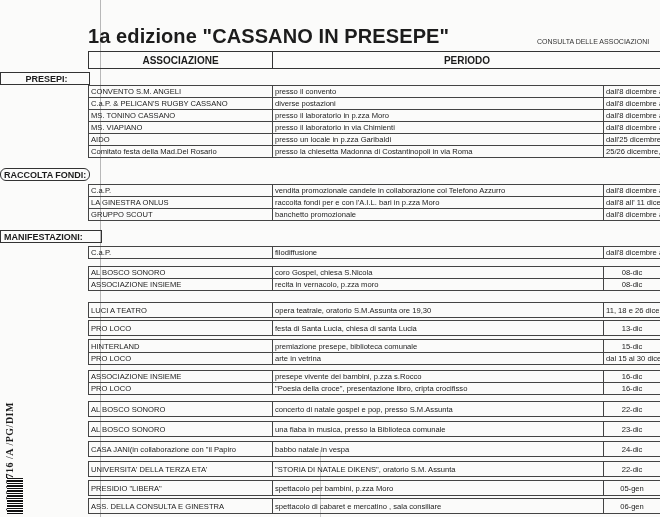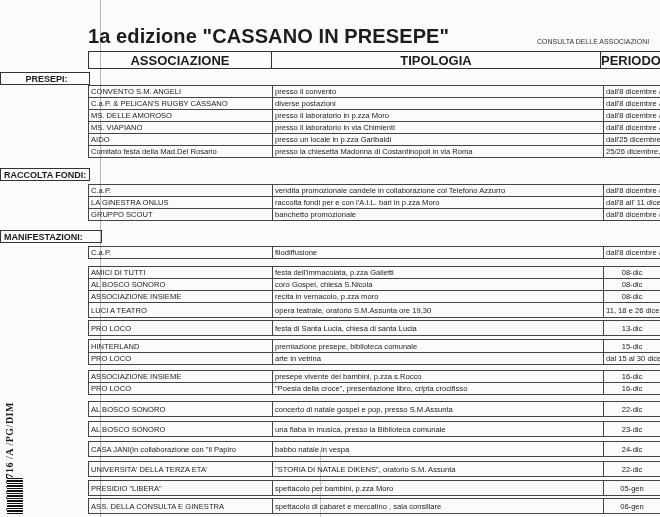--- a/index.html
+++ b/index.html
@@ -7,21 +7,21 @@
     width: 660px; height: 517px; position: relative; overflow: hidden;
     background: #fbfbfa; color: #1c1c1c;
     font-family: "Liberation Sans", "DejaVu Sans", sans-serif;
   }
   .abs { position: absolute; }
   .title { left: 88px; top: 25px; font-size: 20px; font-weight: bold; letter-spacing: 0.1px; }
   .subtitle { left: 537px; top: 38px; font-size: 7px; color: #333; }
   .scan-line { left: 100px; top: 0; width: 1px; height: 517px; background: #b8b8b8; }
   .scan-line2 { left: 320px; top: 450px; width: 1px; height: 67px; background: #c9c9c9; }
 
-  .header { left: 88px; top: 51px; width: 572px; height: 16px; border: 1px solid #333; border-right: none; display: flex; font-size: 13px; font-weight: bold; }
+  .header { left: 88px; top: 51px; width: 572px; height: 16px; border: 1px solid #333; border-right: none; display: flex; font-size: 10px; font-weight: bold; }
   .header div { display: flex; align-items: center; justify-content: center; border-right: 1px solid #333; }
   .h-assoc { width: 183px; }
   .h-tip { width: 330px; }
   .h-per { flex: 1; border-right: none !important; }
 
   .section { left: 0; height: 13px; border: 1px solid #333; font-size: 9px; font-weight: bold; padding-left: 3px; line-height: 13px; box-sizing: border-box; }
 
   .tbl { left: 88px; width: 572px; border-collapse: collapse; font-size: 7.6px; position: absolute; table-layout: fixed; }
   .tbl td { border: 1px solid #444; height: 11px; padding: 0 2px; white-space: nowrap; overflow: hidden; line-height: 11px; }
   .tbl td.c1 { width: 179px; }
@@ -37,39 +37,38 @@
 <body>
 
 <div class="abs scan-line"></div>
 <div class="abs scan-line2"></div>
 
 <div class="abs title">1a edizione "CASSANO IN PRESEPE"</div>
 <div class="abs subtitle">CONSULTA DELLE ASSOCIAZIONI</div>
 
 <div class="abs header">
   <div class="h-assoc">ASSOCIAZIONE</div>
-  <div class="h-tip">TIPOLOGIA</div>
   <div class="h-per">PERIODO</div>
 </div>
 
 <div class="abs section" style="top:72px;width:90px;text-align:center;">PRESEPI:</div>
 <table class="tbl" style="top:85px;">
   <tbody>
     <tr>
         <td class="c1">CONVENTO S.M. ANGELI</td>
         <td class="c2">presso il convento</td>
         <td class="c3">dall'8 dicembre  al 6 gennaio</td>
       </tr>
     <tr>
         <td class="c1">C.a.P. &amp; PELICAN'S RUGBY CASSANO</td>
         <td class="c2">diverse postazioni</td>
         <td class="c3">dall'8 dicembre  al 6 gennaio</td>
       </tr>
     <tr>
-        <td class="c1">MS. DELLE AMOROSO</td>
+        <td class="c1">MS. TONINO CASSANO</td>
         <td class="c2">presso il laboratorio in p.zza Moro</td>
         <td class="c3">dall'8 dicembre  al 6 gennaio</td>
       </tr>
     <tr>
         <td class="c1">MS. VIAPIANO</td>
         <td class="c2">presso il laboratorio in via Chimienti</td>
         <td class="c3">dall'8 dicembre  al 6 gennaio</td>
       </tr>
     <tr>
         <td class="c1">AIDO</td>
@@ -77,21 +76,21 @@
         <td class="c3">dall'25 dicembre  al 6 gennaio</td>
       </tr>
     <tr>
         <td class="c1">Comitato festa della Mad.Del Rosario</td>
         <td class="c2">presso la chiesetta Madonna di Costantinopoli in via Roma</td>
         <td class="c3">25/26 dicembre, 1 e 6 gennaio</td>
       </tr>
   </tbody>
 </table>
 
-<div class="abs section" style="top:168px;width:90px;">RACCOLTA FONDI:</div>
+<div class="abs section" style="top:168px;width:90px;border-radius:6px;">RACCOLTA FONDI:</div>
 <table class="tbl" style="top:184px;">
   <tbody>
     <tr>
         <td class="c1">C.a.P.</td>
         <td class="c2">vendita promozionale candele in collaborazione col Telefono Azzurro</td>
         <td class="c3 center">dall'8 dicembre  al 6 gennaio</td>
       </tr>
     <tr>
         <td class="c1">LA GINESTRA ONLUS</td>
         <td class="c2">raccolta fondi per e con l'A.I.L. bari in p.zza Moro</td>
@@ -111,25 +110,20 @@
     <tr>
         <td class="c1">C.a.P.</td>
         <td class="c2">filodiffusione</td>
         <td class="c3 center">dall'8 dicembre  al 6 gennaio</td>
       </tr>
   </tbody>
 </table>
 <table class="tbl" style="top:266px;">
   <tbody>
     <tr>
-        <td class="c1">AMICI DI TUTTI</td>
-        <td class="c2">festa dell'immacolata, p.zza Galietti</td>
-        <td class="c3 center">08-dic</td>
-      </tr>
-    <tr>
         <td class="c1">AL BOSCO SONORO</td>
         <td class="c2">coro Gospel, chiesa S.Nicola</td>
         <td class="c3 center">08-dic</td>
       </tr>
     <tr>
         <td class="c1">ASSOCIAZIONE INSIEME</td>
         <td class="c2">recita in vernacolo, p.zza moro</td>
         <td class="c3 center">08-dic</td>
       </tr>
   </tbody>

